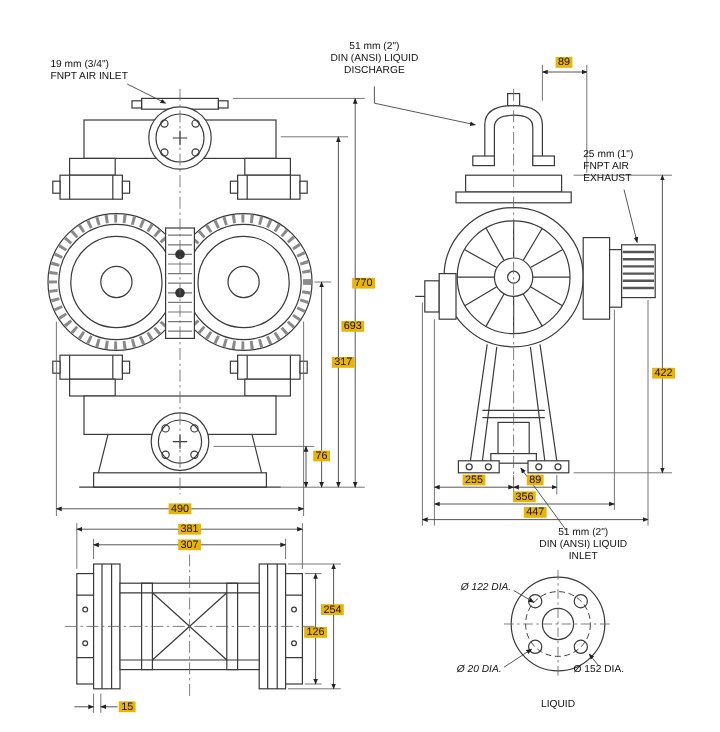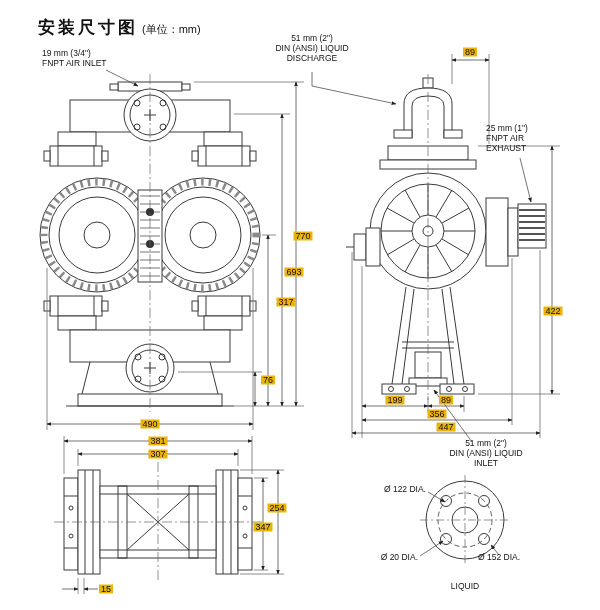--- a/index.html
+++ b/index.html
@@ -5,21 +5,21 @@
   html,body{margin:0;padding:0;background:#fff;}
   .stage{position:relative;width:600px;height:610px;background:#fff;
          font-family:"Liberation Sans",sans-serif;color:#111;overflow:hidden;}
   .stage svg{position:absolute;left:0;top:0;}
   .title{position:absolute;left:38px;top:16px;font-size:17px;font-weight:bold;
          letter-spacing:3px;white-space:nowrap;}
   .title .unit{font-size:11px;font-weight:normal;letter-spacing:0;margin-left:4px;}
   .lbl{position:absolute;transform:translate(-50%,-50%);font-size:9px;line-height:1;
        background:#eab308;padding:0 2px;white-space:nowrap;}
   .anno{position:absolute;font-size:8.5px;line-height:1.2;white-space:pre-line;}
-  .c{text-align:center;} .r{text-align:right;}
+  .c{text-align:center;} .r{text-align:right;font-style:italic;}
 </style>
 </head>
 <body>
 
 <div class="stage">
 
 <svg width="600" height="610" viewBox="0 0 600 610">
   <defs>
     <marker id="arr" viewBox="0 0 10 10" refX="9" refY="5" markerWidth="6.5" markerHeight="6.5" orient="auto-start-reverse">
       <path d="M0,1 L10,5 L0,9 z" fill="#222"></path>
@@ -243,52 +243,49 @@
     <circle cx="484" cy="539" r="5.5"></circle>
     <path stroke="#666" stroke-width="0.7" stroke-dasharray="8 3 2 3" d="M420,520H510 M465,475V565"></path>
     <g stroke="#444" stroke-width="0.75">
       <line x1="428" y1="492" x2="445" y2="502" marker-end="url(#arr)"></line>
       <line x1="420" y1="556" x2="443" y2="541" marker-end="url(#arr)"></line>
       <line x1="499" y1="555" x2="491" y2="545" marker-end="url(#arr)"></line>
     </g>
   </g>
 </svg>
 
-<div class="title">
-  <span>安装尺寸图</span><span class="unit">(单位：mm)</span>
-</div>
 
 <div class="anno" style="left:42px;top:48px;width:112px">19 mm (3/4")
 FNPT AIR INLET</div>
 <div class="lbl" style="left:303px;top:236px">770</div>
 <div class="lbl" style="left:294px;top:272px">693</div>
 <div class="lbl" style="left:286px;top:302px">317</div>
 <div class="lbl" style="left:268px;top:380px">76</div>
 <div class="lbl" style="left:150px;top:424px">490</div>
 
 <div class="anno c" style="left:260px;top:33px;width:104px">51 mm (2")
 DIN (ANSI) LIQUID
 DISCHARGE</div>
 <div class="lbl" style="left:470px;top:52px">89</div>
 <div class="anno" style="left:486px;top:123px;width:70px">25 mm (1")
 FNPT AIR
 EXHAUST</div>
 <div class="lbl" style="left:553px;top:311px">422</div>
-<div class="lbl" style="left:395px;top:400px">199</div>
+<div class="lbl" style="left:395px;top:400px">255</div>
 <div class="lbl" style="left:446px;top:400px">89</div>
 <div class="lbl" style="left:437px;top:414px">356</div>
 <div class="lbl" style="left:446px;top:427px">447</div>
 <div class="anno c" style="left:436px;top:438px;width:100px">51 mm (2")
 DIN (ANSI) LIQUID
 INLET</div>
 
 <div class="lbl" style="left:158px;top:441px">381</div>
 <div class="lbl" style="left:158px;top:454px">307</div>
 <div class="lbl" style="left:277px;top:508px">254</div>
-<div class="lbl" style="left:263px;top:527px">347</div>
+<div class="lbl" style="left:263px;top:527px">126</div>
 <div class="lbl" style="left:106px;top:589px">15</div>
 
 <div class="anno r" style="left:356px;top:484px;width:70px">Ø 122 DIA.</div>
 <div class="anno r" style="left:352px;top:552px;width:66px">Ø 20 DIA.</div>
 <div class="anno" style="left:478px;top:552px;width:74px">Ø 152 DIA.</div>
 <div class="anno c" style="left:433px;top:581px;width:64px">LIQUID</div>
 
 </div>
 
 </body></html>

